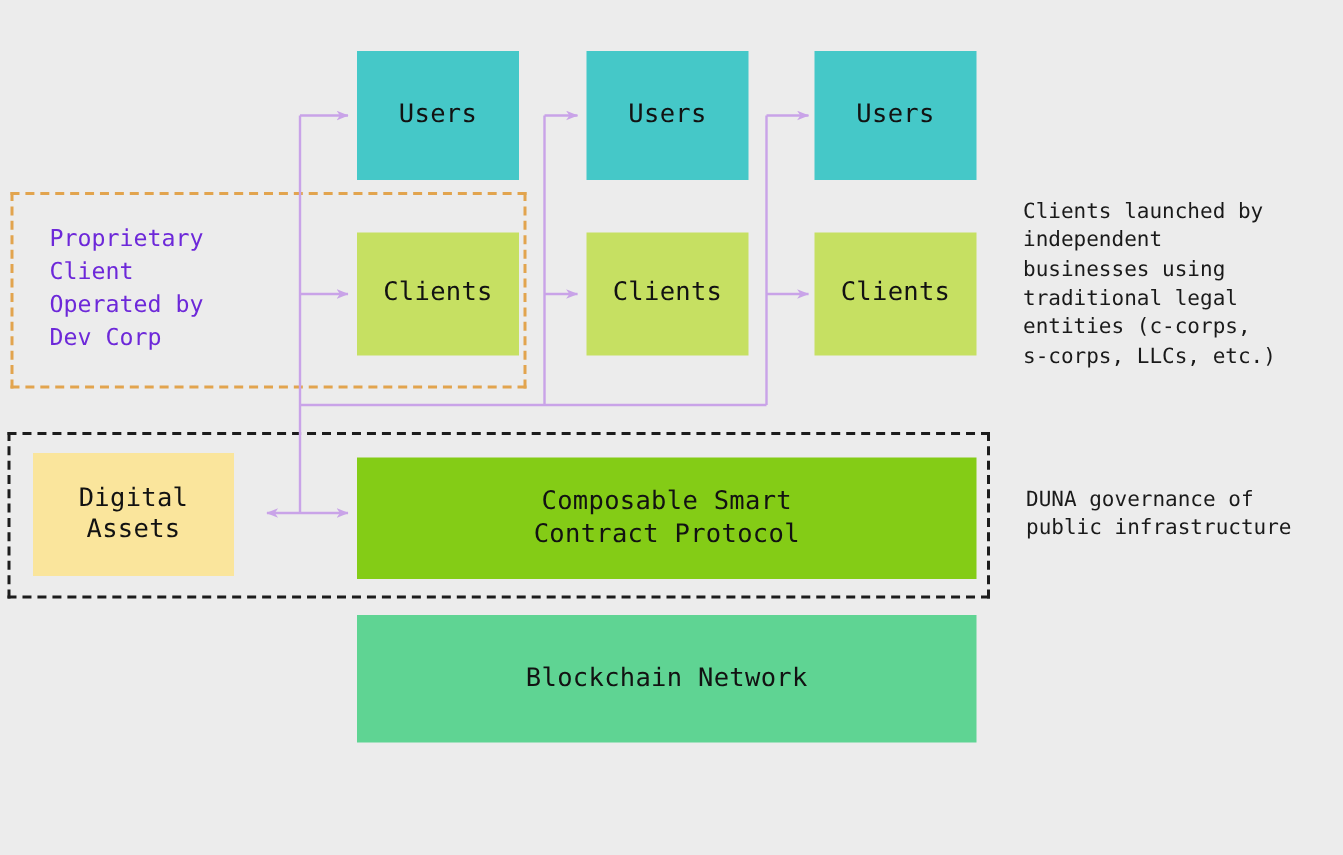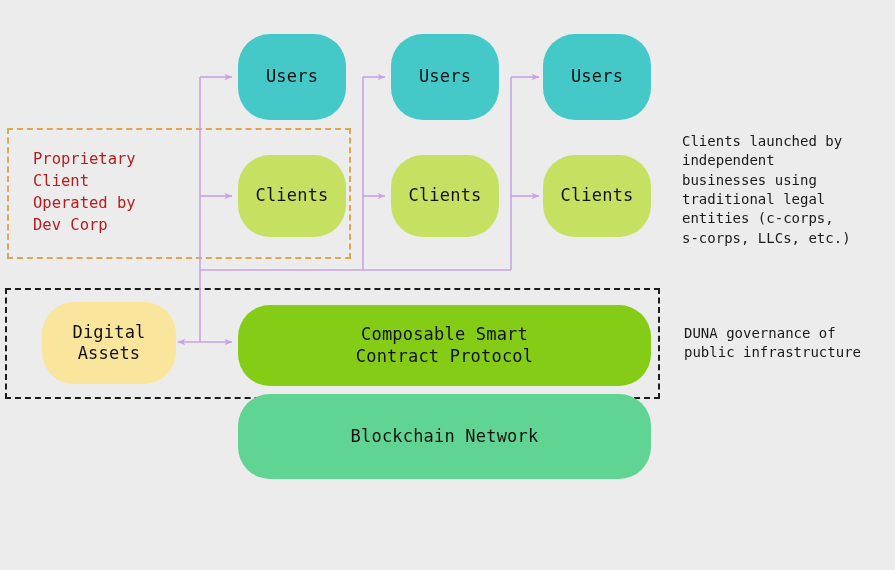--- a/index.html
+++ b/index.html
@@ -20,37 +20,36 @@
     display: flex;
     align-items: center;
     justify-content: center;
     text-align: center;
     color: #121212;
     font-size: 17px;
     line-height: 1.25;
     letter-spacing: 0.2px;
     white-space: pre-line;
     box-sizing: border-box;
-    border-radius: 32px;
   }
   .grp {
     position: absolute;
     box-sizing: border-box;
     background: transparent;
     pointer-events: none;
   }
   .grp-orange {
     border: 2px dashed #e2a44e;
   }
   .grp-black {
     border: 2px dashed #1c1c1c;
   }
   .grp-label {
     position: absolute;
-    color: #b91c1c;
+    color: #6d28d9;
     font-size: 15.5px;
     line-height: 1.42;
     white-space: pre-line;
     font-family: "DejaVu Sans Mono", "Liberation Mono", monospace;
   }
   .note {
     position: absolute;
     color: #1a1a1a;
     font-size: 14px;
     line-height: 1.38;
@@ -109,27 +108,27 @@
   <div class="node" style="left:391px; top:34px; width:108px; height:86px; background:#45c8c8;">Users</div>
 
   <div class="node" style="left:543px; top:34px; width:108px; height:86px; background:#45c8c8;">Users</div>
 
   <div class="node" style="left:238px; top:155px; width:108px; height:82px; background:#c6e062;">Clients</div>
 
   <div class="node" style="left:391px; top:155px; width:108px; height:82px; background:#c6e062;">Clients</div>
 
   <div class="node" style="left:543px; top:155px; width:108px; height:82px; background:#c6e062;">Clients</div>
 
-  <div class="node" style="left:22px; top:302px; width:134px; height:82px; background:#fae59c;margin-left:20px;">Digital
+  <div class="node" style="left:22px; top:302px; width:134px; height:82px; background:#fae59c;">Digital
 Assets</div>
 
   <div class="node" style="left:238px; top:305px; width:413px; height:81px; background:#84cc16;">Composable Smart
 Contract Protocol</div>
 
-  <div class="node" style="left:238px; top:394px; width:413px; height:85px; background:#5fd493;">Blockchain Network</div>
+  <div class="node" style="left:238px; top:410px; width:413px; height:85px; background:#5fd493;">Blockchain Network</div>
 
   <div class="grp-label" style="left:33px; top:148px; width:180px;">Proprietary
 Client
 Operated by
 Dev Corp</div>
 
   <div class="note" style="left:684px; top:324px; width:212px;">DUNA governance of
 public  infrastructure</div>
 
   <div class="note" style="left:682px; top:132px; width:210px;">Clients launched by

